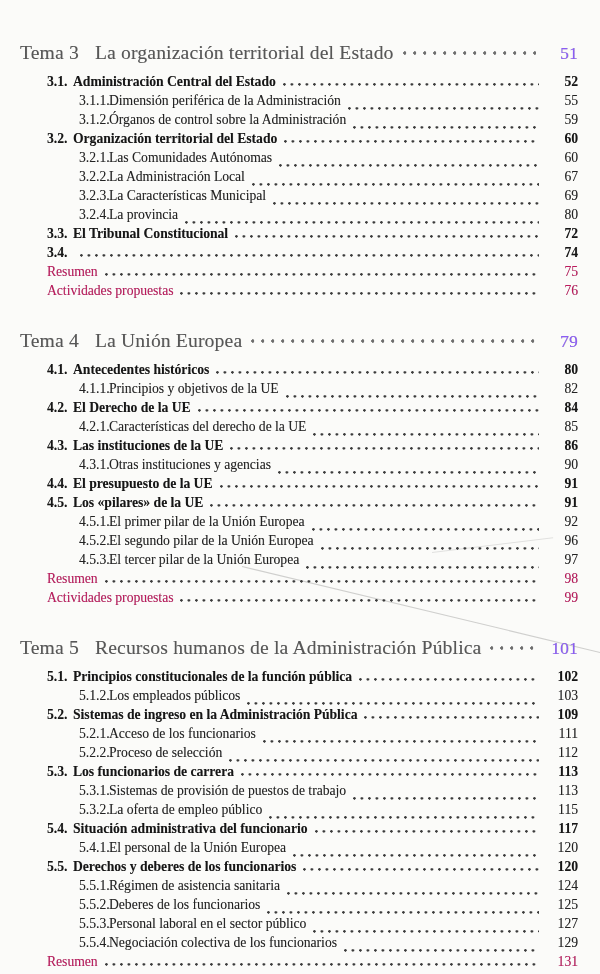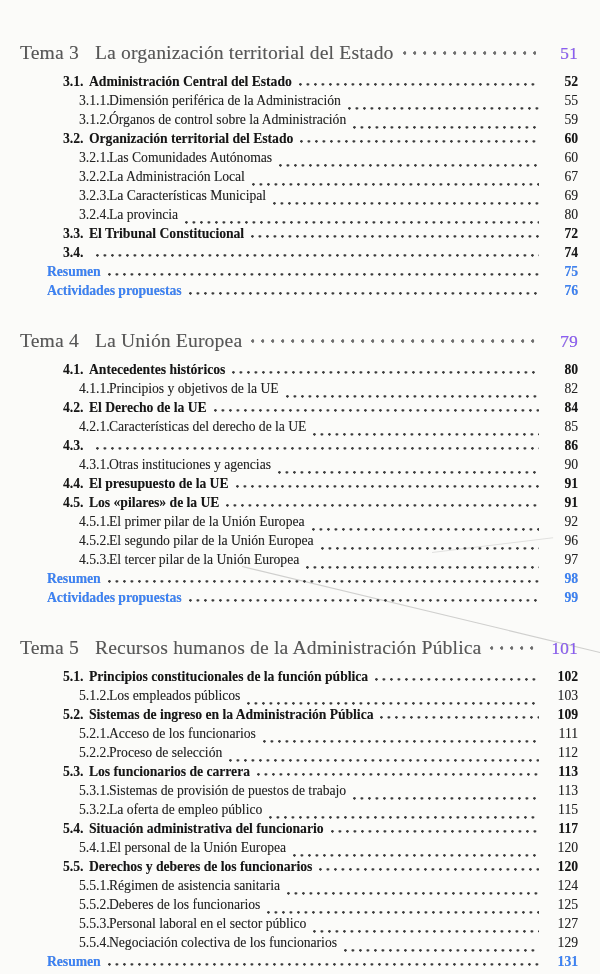--- a/index.html
+++ b/index.html
@@ -60,32 +60,32 @@
     white-space: nowrap;
     text-shadow: 0.2px 0.2px 0.3px rgba(30,30,30,0.3);
   }
   .row .num { flex: none; }
   .row .lbl { flex: none; }
   .l1 {
     padding-left: 27px;
     font-weight: bold;
     color: #161616;
   }
-  .l1 .num { width: 26px; margin-left: 16px; }
+  .l1 .num { width: 26px; }
   .l2 {
     padding-left: 59px;
     font-weight: normal;
     color: #232323;
     align-items: flex-end;
   }
   .l2 .num { width: 30px; }
   .plain {
     padding-left: 27px;
-    font-weight: bold;
-    color: #3b82f6;
+    font-weight: normal;
+    color: #be185d;
   }
   .pg {
     flex: none;
     min-width: 36px;
     text-align: right;
   }
   
   .leader {
     flex: 1 1 auto;
     min-width: 16px;
@@ -236,20 +236,21 @@
         <span class="pg">84</span>
       </div>
       <div class="row l2">
         <span class="num">4.2.1.</span>
         <span class="lbl">Características del derecho de la UE</span>
         <span class="leader"></span>
         <span class="pg">85</span>
       </div>
       <div class="row l1">
         <span class="num">4.3.</span>
+        <span class="lbl">Las instituciones de la UE</span>
         <span class="leader"></span>
         <span class="pg">86</span>
       </div>
       <div class="row l2">
         <span class="num">4.3.1.</span>
         <span class="lbl">Otras instituciones y agencias</span>
         <span class="leader"></span>
         <span class="pg">90</span>
       </div>
       <div class="row l1">

